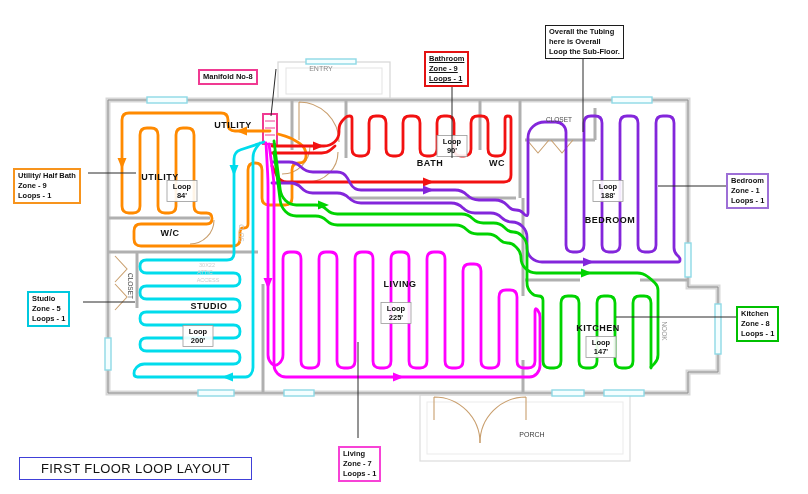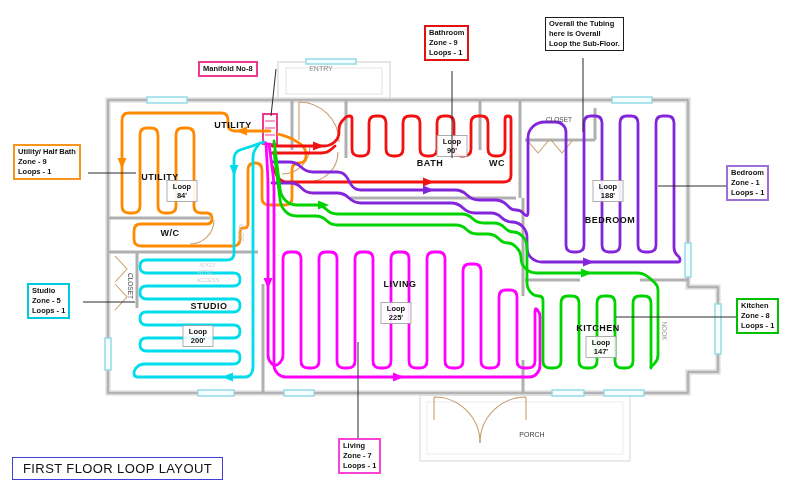--- a/index.html
+++ b/index.html
@@ -1,24 +1,24 @@
 <!DOCTYPE html>
 <html><head>
 <meta charset="utf-8">
 <style>
   html,body{margin:0;padding:0;background:#fff;}
   .stage{position:relative;width:808px;height:494px;background:#ffffff;overflow:hidden;
          font-family:"Liberation Sans",sans-serif;}
   svg{position:absolute;left:0;top:0;}
   .callout{position:absolute;background:#fff;border:2px solid #000;padding:1px 3px;
-           font:bold 7.5px/1.35 "Liberation Sans",sans-serif;color:#111;white-space:nowrap;z-index:5;}
+           font:bold 7.5px/1.35 "Liberation Sans",sans-serif;color:#111;white-space:nowrap;z-index:5;margin-top:8px;}
   .callout span{display:block;}
   .callout.thin{border-width:1.5px;}
-  .title-box{position:absolute;background:#fff;border:1.5px solid #4040d8;padding:3px 10px;
-             font:13px "Liberation Sans",sans-serif;color:#111;letter-spacing:.4px;z-index:5;}
+  .title-box{position:absolute;background:#fff;border:1.5px solid #4040d8;padding:3px 21px;
+             font:13px "Liberation Sans",sans-serif;color:#111;letter-spacing:.4px;z-index:5;margin-left:7px;}
 </style>
 </head>
 <body>
 
 <div class="stage">
 
   <svg id="plan" width="808" height="494" viewBox="0 0 808 494">
 
     <g>
 
@@ -147,31 +147,31 @@
         <polyline points="83,302 135,302" fill="none" stroke="#2a2a2a" stroke-width="1"></polyline>
         <polyline points="726,186 658,186" fill="none" stroke="#2a2a2a" stroke-width="1"></polyline>
         <polyline points="736,317 616,317" fill="none" stroke="#2a2a2a" stroke-width="1"></polyline>
         <polyline points="358,438 358,342" fill="none" stroke="#2a2a2a" stroke-width="1"></polyline>
       </g>
   </svg>
 
   <div class="callout" style="left: 198px; top: 61px; border-color: rgb(240, 58, 146);">
     <span>Manifold No-8</span>
   </div>
-  <div class="callout" style="left: 424px; top: 25px; border-color: rgb(227, 18, 18);">
+  <div class="callout" style="left: 424px; top: 43px; border-color: rgb(227, 18, 18); text-decoration: underline;">
     <span>Bathroom</span>
     <span>Zone - 9</span>
     <span>Loops - 1</span>
   </div>
   <div class="callout thin" style="left: 545px; top: 17px; border-color: rgb(28, 28, 28);">
     <span>Overall the Tubing</span>
     <span>here is Overall</span>
     <span>Loop the Sub-Floor.</span>
   </div>
-  <div class="callout" style="left: 13px; top: 144px; border-color: rgb(247, 148, 29);">
+  <div class="callout" style="left: 13px; top: 160px; border-color: rgb(247, 148, 29);">
     <span>Utility/ Half Bath</span>
     <span>Zone - 9</span>
     <span>Loops - 1</span>
   </div>
   <div class="callout" style="left: 27px; top: 283px; border-color: rgb(0, 200, 222);">
     <span>Studio</span>
     <span>Zone - 5</span>
     <span>Loops - 1</span>
   </div>
   <div class="callout" style="left: 726px; top: 165px; border-color: rgb(157, 111, 214);">

